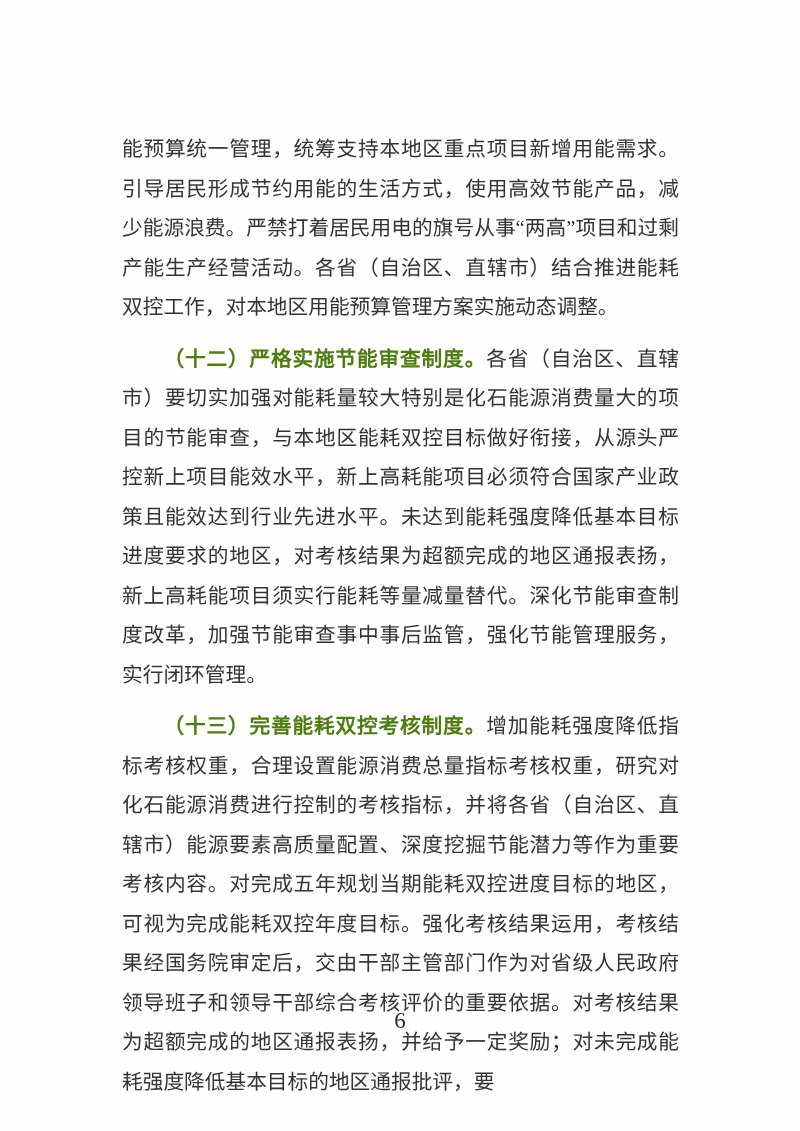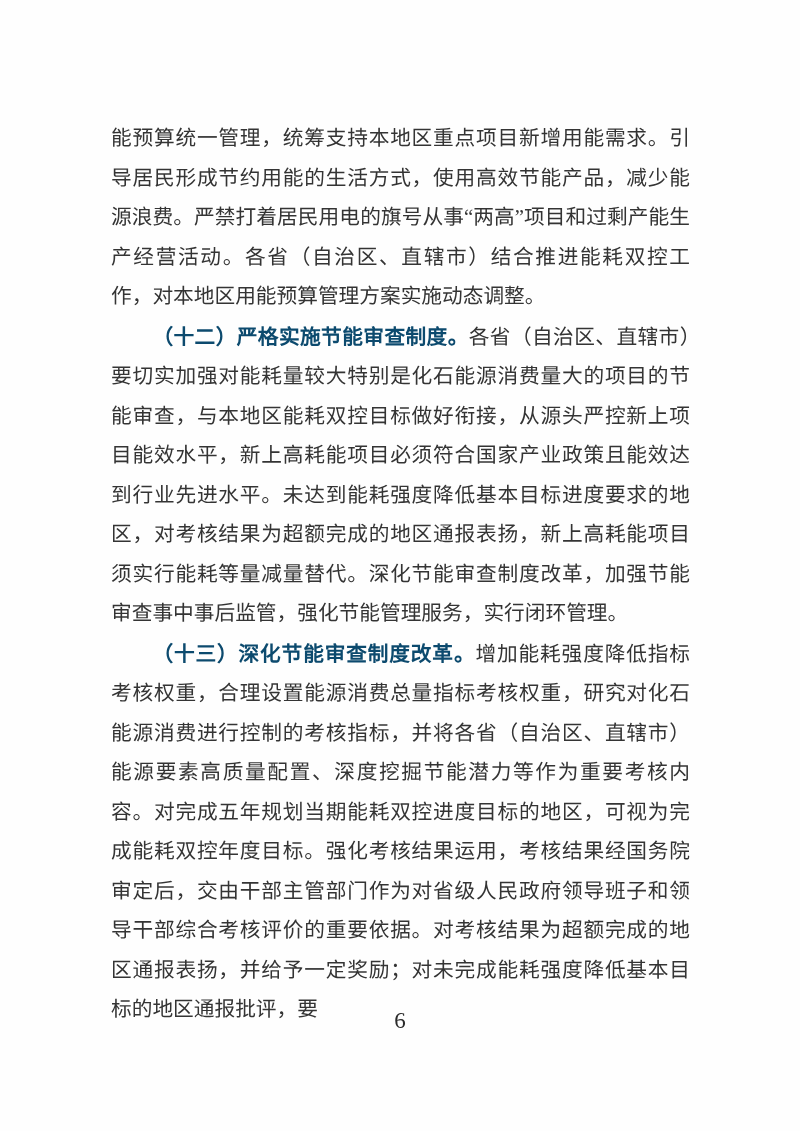--- a/index.html
+++ b/index.html
@@ -21,30 +21,30 @@
     left: 110px;
     top: 118px;
     width: 581px;
     font-size: 20.7px;
     line-height: 39.5px;
     text-align: justify;
     text-justify: inter-ideograph;
     letter-spacing: 0;
   }
   .para {
-    margin: 1px;
+    margin: 12px;
     padding: 0;
     text-indent: 2em;
   }
   .para.no-indent {
     text-indent: 0;
   }
   .lead {
     font-weight: 700;
-    color: #0c4a6e;
+    color: #4d7c0f;
   }
   .page-number {
     position: absolute;
     top: 1006px;
     left: 0;
     width: 100%;
     text-align: center;
     font-size: 23px;
     line-height: 30px;
     color: #2b2b2b;
@@ -54,19 +54,19 @@
 <body>
 
 <div class="page">
 
   <div class="content">
 
     <p class="para no-indent"><span class="body-text">能预算统一管理，统筹支持本地区重点项目新增用能需求。引导居民形成节约用能的生活方式，使用高效节能产品，减少能源浪费。严禁打着居民用电的旗号从事“两高”项目和过剩产能生产经营活动。各省（自治区、直辖市）结合推进能耗双控工作，对本地区用能预算管理方案实施动态调整。</span></p>
 
     <p class="para"><span class="lead">（十二）严格实施节能审查制度。</span><span class="body-text">各省（自治区、直辖市）要切实加强对能耗量较大特别是化石能源消费量大的项目的节能审查，与本地区能耗双控目标做好衔接，从源头严控新上项目能效水平，新上高耗能项目必须符合国家产业政策且能效达到行业先进水平。未达到能耗强度降低基本目标进度要求的地区，对考核结果为超额完成的地区通报表扬，新上高耗能项目须实行能耗等量减量替代。深化节能审查制度改革，加强节能审查事中事后监管，强化节能管理服务，实行闭环管理。</span></p>
 
-    <p class="para"><span class="lead">（十三）深化节能审查制度改革。</span><span class="body-text">增加能耗强度降低指标考核权重，合理设置能源消费总量指标考核权重，研究对化石能源消费进行控制的考核指标，并将各省（自治区、直辖市）能源要素高质量配置、深度挖掘节能潜力等作为重要考核内容。对完成五年规划当期能耗双控进度目标的地区，可视为完成能耗双控年度目标。强化考核结果运用，考核结果经国务院审定后，交由干部主管部门作为对省级人民政府领导班子和领导干部综合考核评价的重要依据。对考核结果为超额完成的地区通报表扬，并给予一定奖励；对未完成能耗强度降低基本目标的地区通报批评，要</span></p>
+    <p class="para"><span class="lead">（十三）完善能耗双控考核制度。</span><span class="body-text">增加能耗强度降低指标考核权重，合理设置能源消费总量指标考核权重，研究对化石能源消费进行控制的考核指标，并将各省（自治区、直辖市）能源要素高质量配置、深度挖掘节能潜力等作为重要考核内容。对完成五年规划当期能耗双控进度目标的地区，可视为完成能耗双控年度目标。强化考核结果运用，考核结果经国务院审定后，交由干部主管部门作为对省级人民政府领导班子和领导干部综合考核评价的重要依据。对考核结果为超额完成的地区通报表扬，并给予一定奖励；对未完成能耗强度降低基本目标的地区通报批评，要</span></p>
 
   </div>
 
   <div class="page-number">6</div>
 
 </div>
 
 </body></html>

